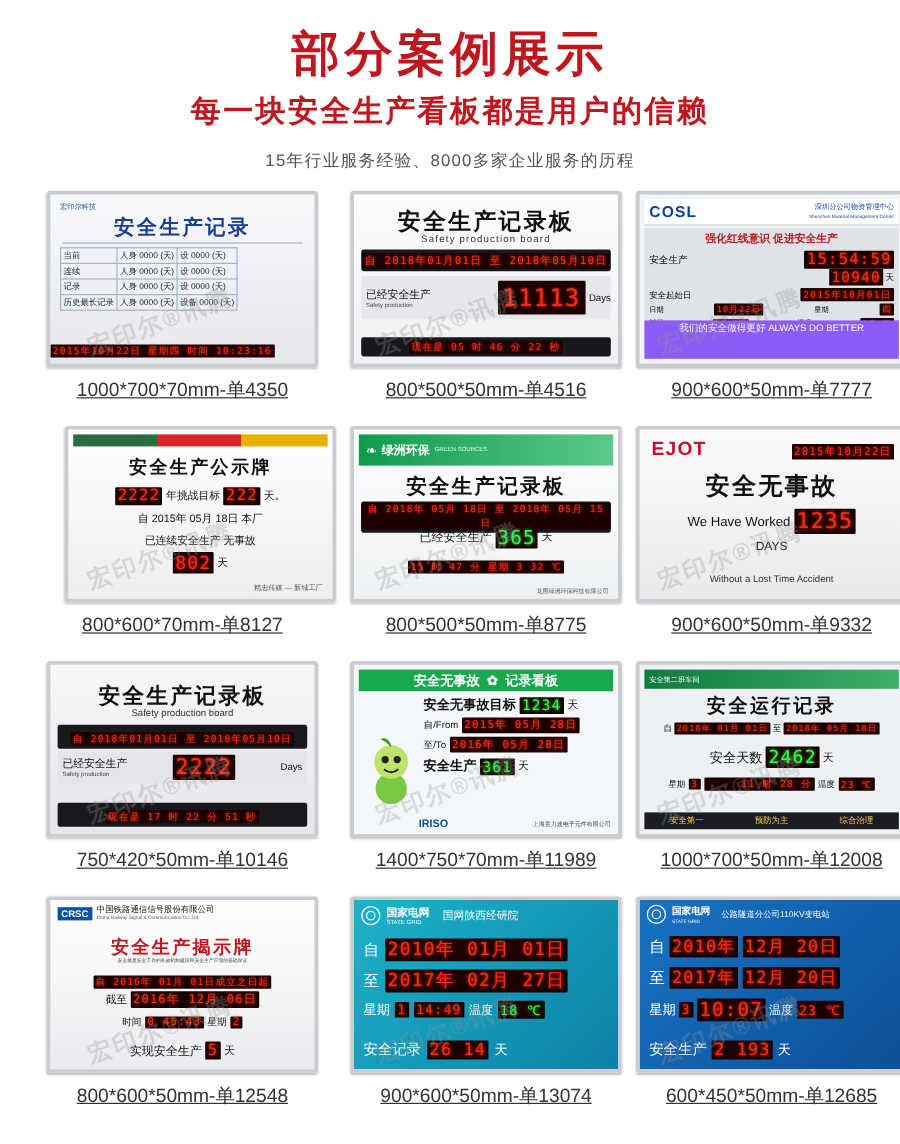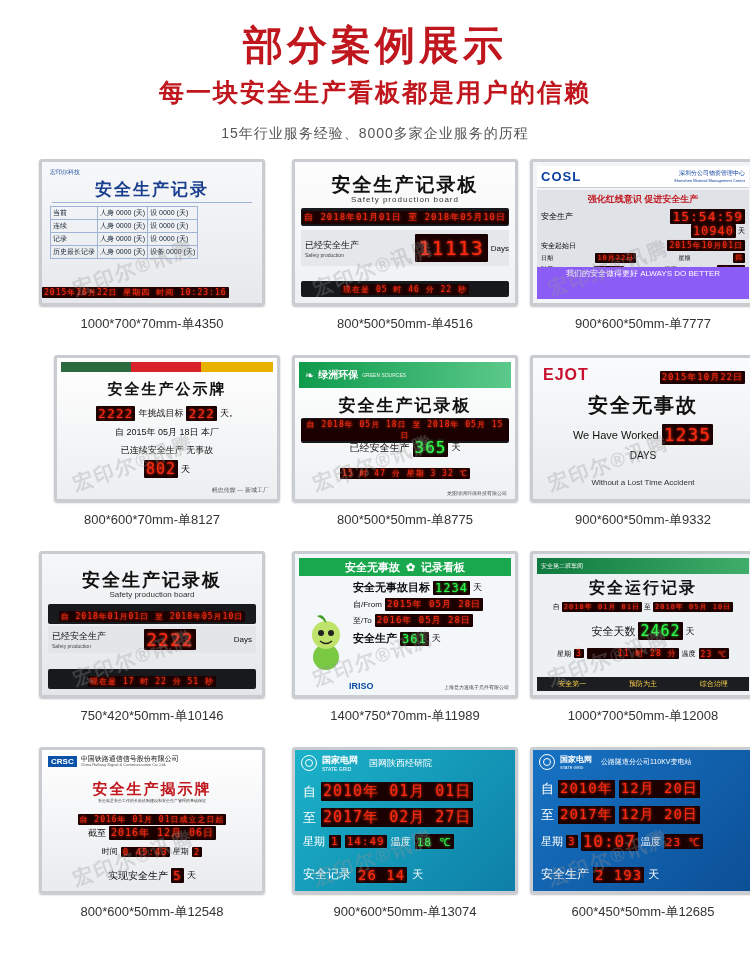--- a/index.html
+++ b/index.html
@@ -48,23 +48,24 @@
     width:226px; height:147px;
     position:relative;
     border:3px solid #c9ccd1;
     border-radius:3px;
     background:#e9ecef;
     overflow:hidden;
     box-shadow:0 1px 2px rgba(0,0,0,.25);
   }
   .cap {
     margin-top:9px;
-    font-size:13px;
+    font-size:16px;
     color:#333;
     letter-spacing:0px;
+    text-decoration:underline;
   }
   .ttl { text-align:center; font-weight:bold; letter-spacing:2px; }
   .sub { text-align:center; }
   .led {
     background:#1a0000;
     color:#ff2a10;
     font-family:"DejaVu Sans Mono", monospace;
     letter-spacing:1px;
     display:inline-block;
     padding:0 2px;

